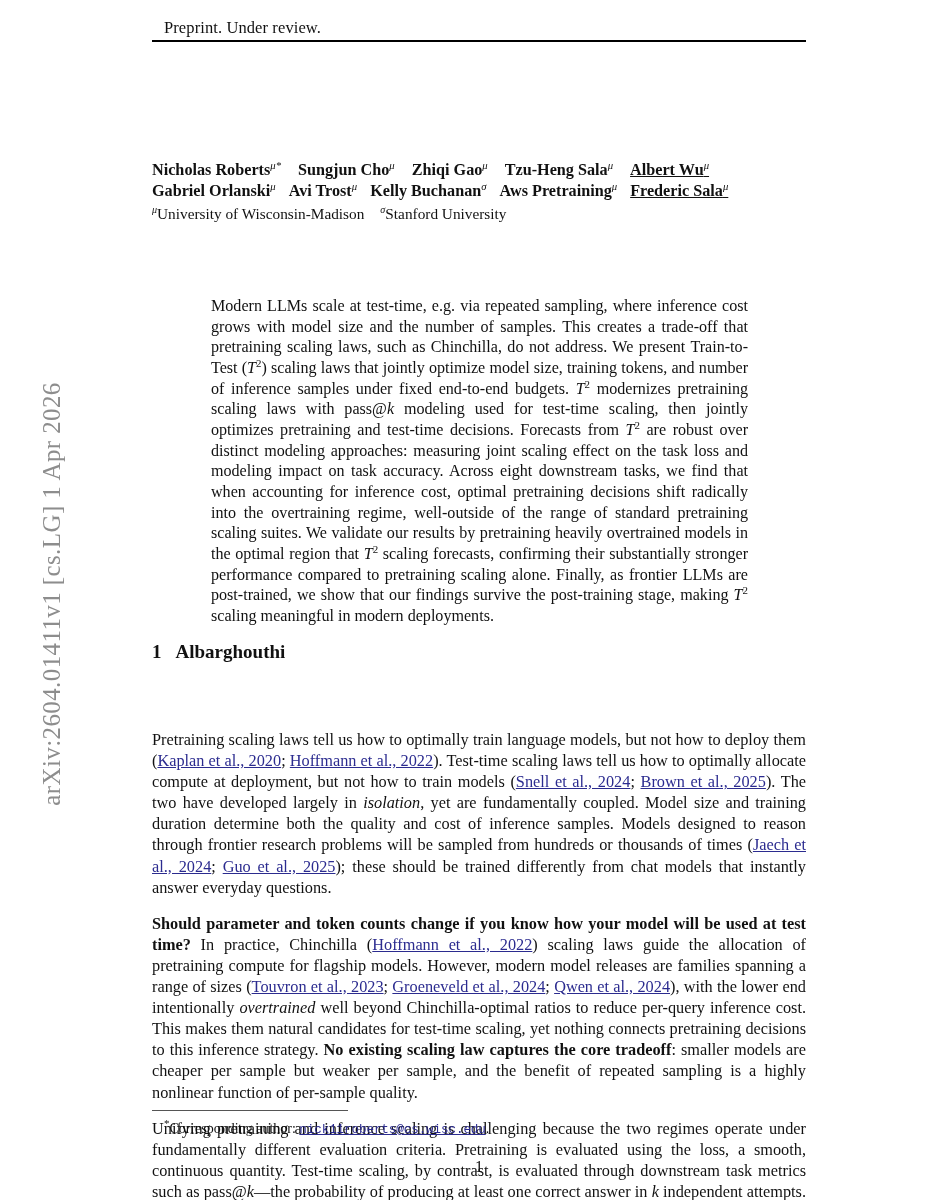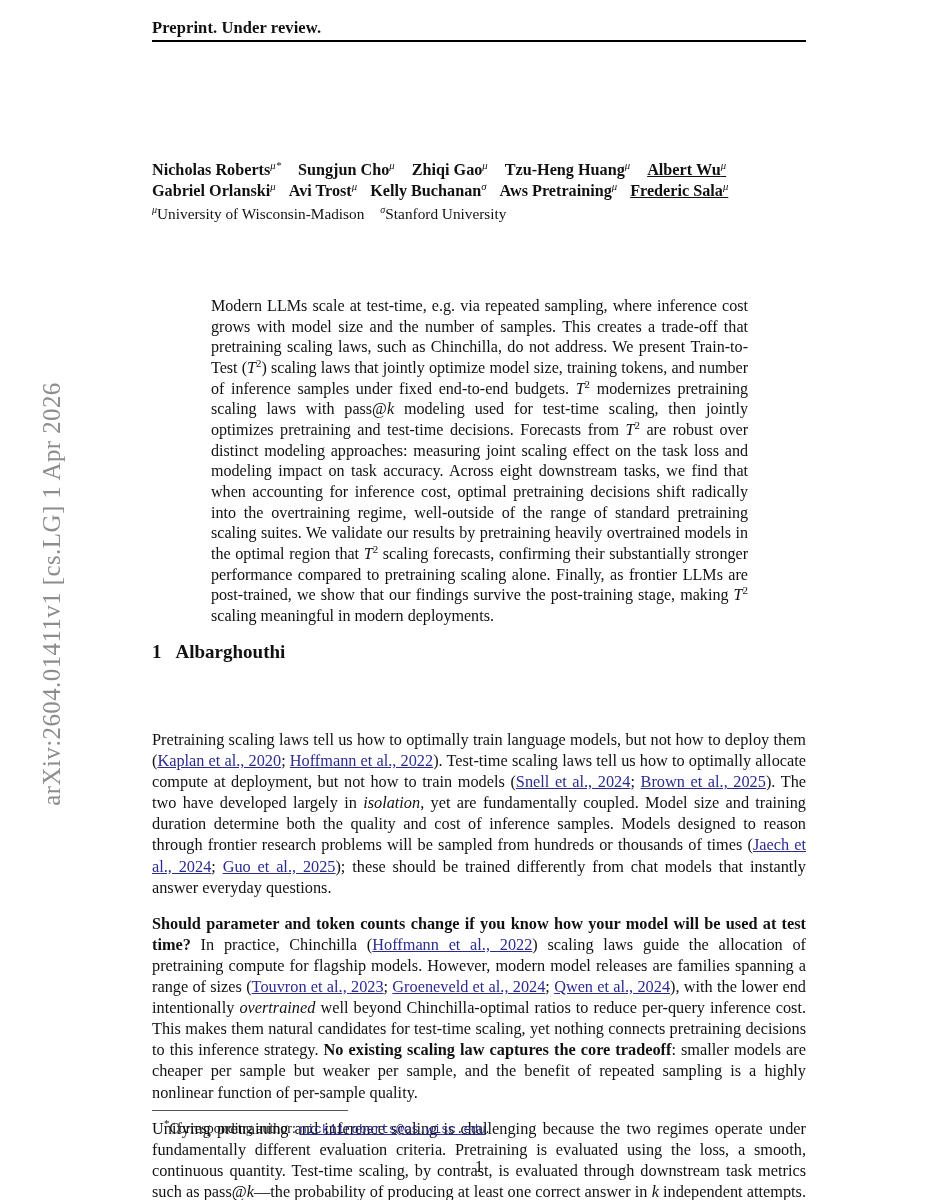--- a/index.html
+++ b/index.html
@@ -39,24 +39,23 @@
     left: 152px;
     top: 0;
     width: 654px;
     height: 1200px;
   }
 
   
   .runhead {
     position: absolute;
     top: 18px;
-    left: 0;
+    left: 12px;
     font-size: 16.5px;
     letter-spacing: 0.1px;
-    font-weight: bold;
   }
   .headrule {
     position: absolute;
     top: 40px;
     left: 0;
     width: 654px;
     height: 0;
     border-top: 2.4px solid #000;
   }
 
@@ -198,21 +197,21 @@
 <div class="arxiv-stamp">arXiv:2604.01411v1  [cs.LG]  1 Apr 2026</div>
 
 <div class="page">
 
   <div class="runhead">Preprint. Under review.</div>
   <div class="headrule"></div>
 
 
   <div class="authors">
     <span class="ln row1">
-      <span class="au"><span>Nicholas Roberts</span><sup class="mark">μ*</sup></span><span class="au"><span>Sungjun Cho</span><sup class="mark">μ</sup></span><span class="au"><span>Zhiqi Gao</span><sup class="mark">μ</sup></span><span class="au"><span>Tzu-Heng Huang</span><sup class="mark">μ</sup></span><span class="au"><span>Albert Wu</span><sup class="mark">μ</sup></span>
+      <span class="au"><span>Nicholas Roberts</span><sup class="mark">μ*</sup></span><span class="au"><span>Sungjun Cho</span><sup class="mark">μ</sup></span><span class="au"><span>Zhiqi Gao</span><sup class="mark">μ</sup></span><span class="au"><span>Tzu-Heng Sala</span><sup class="mark">μ</sup></span><span class="au"><span>Albert Wu</span><sup class="mark">μ</sup></span>
     </span>
     <span class="ln row2">
       <span class="au"><span>Gabriel Orlanski</span><sup class="mark">μ</sup></span><span class="au"><span>Avi Trost</span><sup class="mark">μ</sup></span><span class="au"><span>Kelly Buchanan</span><sup class="mark">σ</sup></span><span class="au"><span>Aws Pretraining</span><sup class="mark">μ</sup></span><span class="au"><span>Frederic Sala</span><sup class="mark">μ</sup></span>
     </span>
     <span class="affil"><sup class="mark">μ</sup><span>University of Wisconsin-Madison</span><span class="gap"></span><sup class="mark">σ</sup><span>Stanford University</span></span>
   </div>
 
 
   <div class="abstract-body"><span>Modern LLMs scale at test-time, e.g. via repeated sampling, where inference cost grows with model size and the number of samples. This creates a trade-off that pretraining scaling laws, such as Chinchilla, do not address. We present Train-to-Test (</span><span class="mathit">T</span><sup class="sq">2</sup><span>) scaling laws that jointly optimize model size, training tokens, and number of inference samples under fixed end-to-end budgets. </span><span class="mathit">T</span><sup class="sq">2</sup><span> modernizes pretraining scaling laws with pass@</span><em class="it">k</em><span> modeling used for test-time scaling, then jointly optimizes pretraining and test-time decisions. Forecasts from </span><span class="mathit">T</span><sup class="sq">2</sup><span> are robust over distinct modeling approaches: measuring joint scaling effect on the task loss and modeling impact on task accuracy. Across eight downstream tasks, we find that when accounting for inference cost, optimal pretraining decisions shift radically into the overtraining regime, well-outside of the range of standard pretraining scaling suites. We validate our results by pretraining heavily overtrained models in the optimal region that </span><span class="mathit">T</span><sup class="sq">2</sup><span> scaling forecasts, confirming their substantially stronger performance compared to pretraining scaling alone. Finally, as frontier LLMs are post-trained, we show that our findings survive the post-training stage, making </span><span class="mathit">T</span><sup class="sq">2</sup><span> scaling meaningful in modern deployments.</span></div>
 

